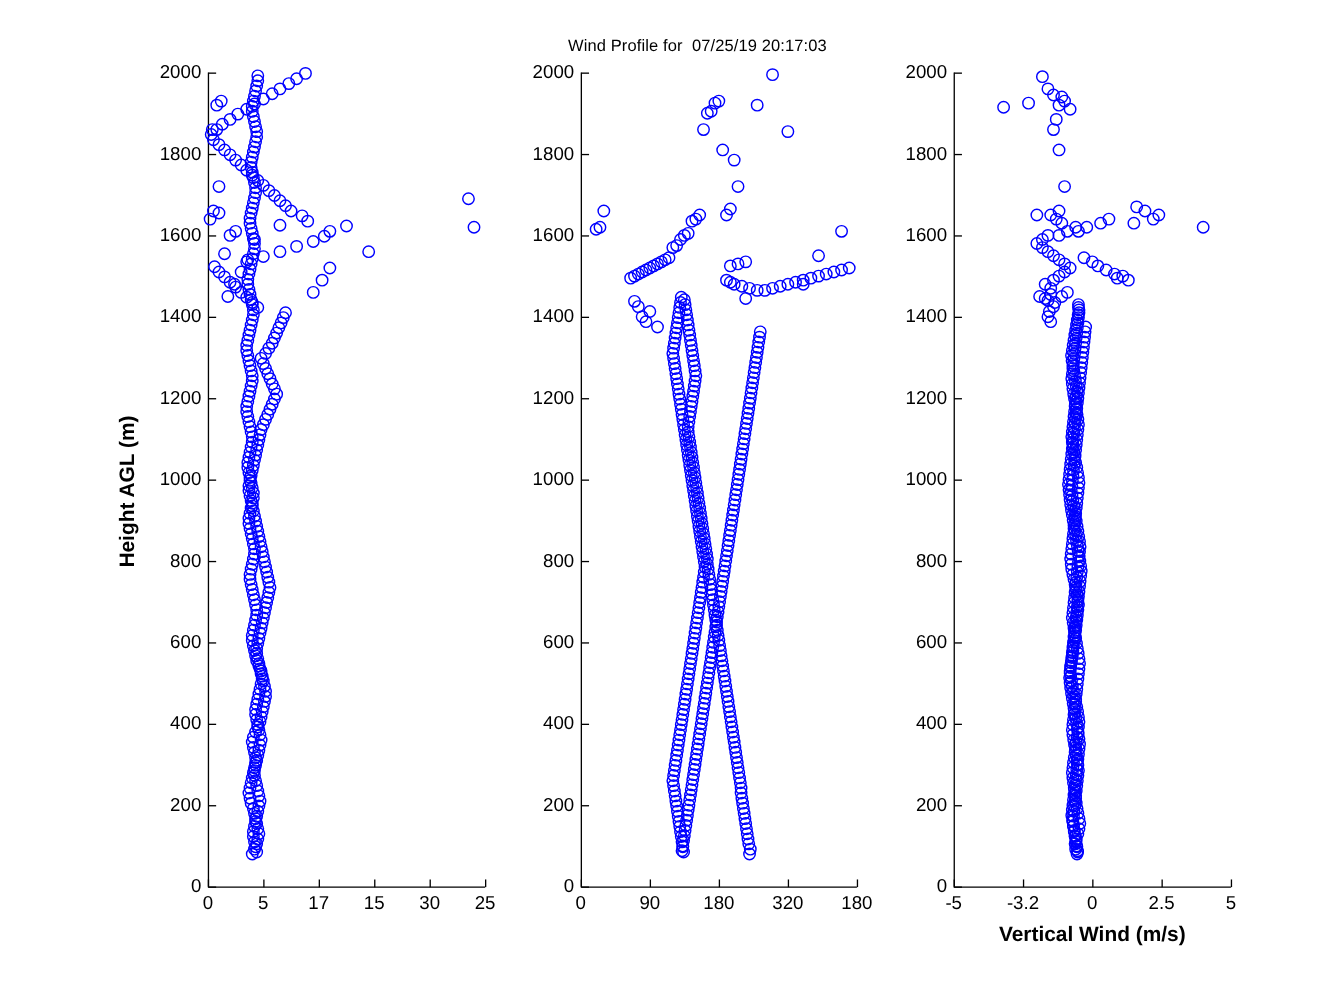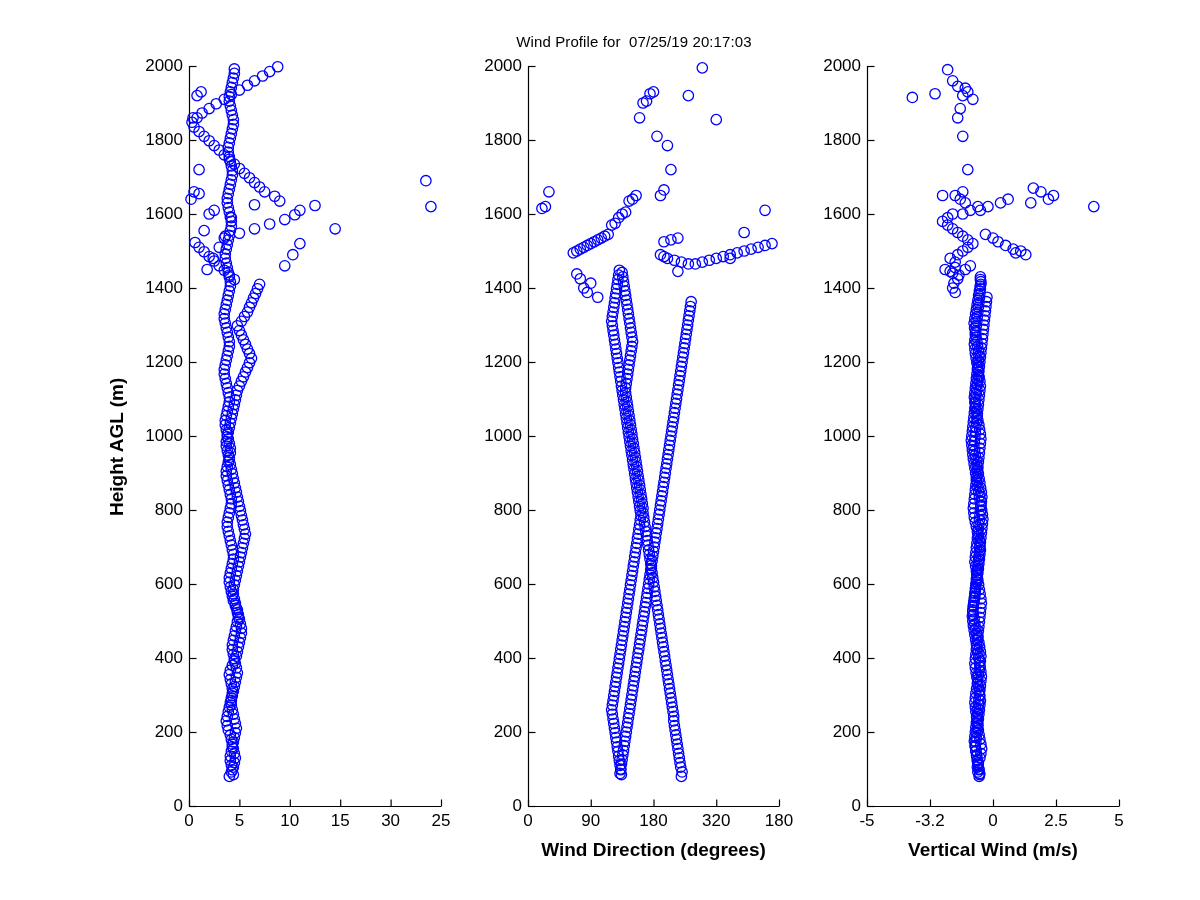--- a/index.html
+++ b/index.html
@@ -397,21 +397,21 @@
     <div class="ytick-label" style="width: 60px; left: 89px; top: 574px;">600</div>
     <div class="ytick-label" style="width: 60px; left: 89px; top: 500px;">800</div>
     <div class="ytick-label" style="width: 60px; left: 89px; top: 426px;">1000</div>
     <div class="ytick-label" style="width: 60px; left: 89px; top: 352px;">1200</div>
     <div class="ytick-label" style="width: 60px; left: 89px; top: 278px;">1400</div>
     <div class="ytick-label" style="width: 60px; left: 89px; top: 204px;">1600</div>
     <div class="ytick-label" style="width: 60px; left: 89px; top: 130px;">1800</div>
     <div class="ytick-label" style="width: 60px; left: 89px; top: 56px;">2000</div>
     <div class="xtick-label" style="width: 60px; left: 125px; top: 811px;">0</div>
     <div class="xtick-label" style="width: 60px; left: 175.4px; top: 811px;">5</div>
-    <div class="xtick-label" style="width: 60px; left: 225.8px; top: 811px;">10</div>
+    <div class="xtick-label" style="width: 60px; left: 225.8px; top: 811px;">17</div>
     <div class="xtick-label" style="width: 60px; left: 276.2px; top: 811px;">15</div>
     <div class="xtick-label" style="width: 60px; left: 326.6px; top: 811px;">30</div>
     <div class="xtick-label" style="width: 60px; left: 377px; top: 811px;">25</div>
     <svg class="axes-svg" width="1200" height="900" style="left: 0px; top: 0px;">
       <path class="spine" d="M 494.5 66 L 494.5 806"></path>
       <path class="spine" d="M 494 806.5 L 745 806.5"></path>
       <line class="tick" x1="494.5" x2="501.5" y1="806.5" y2="806.5"></line>
       <line class="tick" x1="494.5" x2="501.5" y1="732.5" y2="732.5"></line>
       <line class="tick" x1="494.5" x2="501.5" y1="658.5" y2="658.5"></line>
       <line class="tick" x1="494.5" x2="501.5" y1="584.5" y2="584.5"></line>
@@ -828,21 +828,20 @@
     <div class="ytick-label" style="width: 60px; left: 428px; top: 352px;">1200</div>
     <div class="ytick-label" style="width: 60px; left: 428px; top: 278px;">1400</div>
     <div class="ytick-label" style="width: 60px; left: 428px; top: 204px;">1600</div>
     <div class="ytick-label" style="width: 60px; left: 428px; top: 130px;">1800</div>
     <div class="ytick-label" style="width: 60px; left: 428px; top: 56px;">2000</div>
     <div class="xtick-label" style="width: 60px; left: 464px; top: 811px;">0</div>
     <div class="xtick-label" style="width: 60px; left: 526.75px; top: 811px;">90</div>
     <div class="xtick-label" style="width: 60px; left: 589.5px; top: 811px;">180</div>
     <div class="xtick-label" style="width: 60px; left: 652.25px; top: 811px;">320</div>
     <div class="xtick-label" style="width: 60px; left: 715px; top: 811px;">180</div>
-    <div class="xlabel" style="width: 420px; left: 409.5px; top: 839px;">Wind Direction (degrees)</div>
     <svg class="axes-svg" width="1200" height="900" style="left: 0px; top: 0px;">
       <path class="spine" d="M 833.5 66 L 833.5 806"></path>
       <path class="spine" d="M 833 806.5 L 1085 806.5"></path>
       <line class="tick" x1="833.5" x2="840.5" y1="806.5" y2="806.5"></line>
       <line class="tick" x1="833.5" x2="840.5" y1="732.5" y2="732.5"></line>
       <line class="tick" x1="833.5" x2="840.5" y1="658.5" y2="658.5"></line>
       <line class="tick" x1="833.5" x2="840.5" y1="584.5" y2="584.5"></line>
       <line class="tick" x1="833.5" x2="840.5" y1="510.5" y2="510.5"></line>
       <line class="tick" x1="833.5" x2="840.5" y1="436.5" y2="436.5"></line>
       <line class="tick" x1="833.5" x2="840.5" y1="362.5" y2="362.5"></line>

